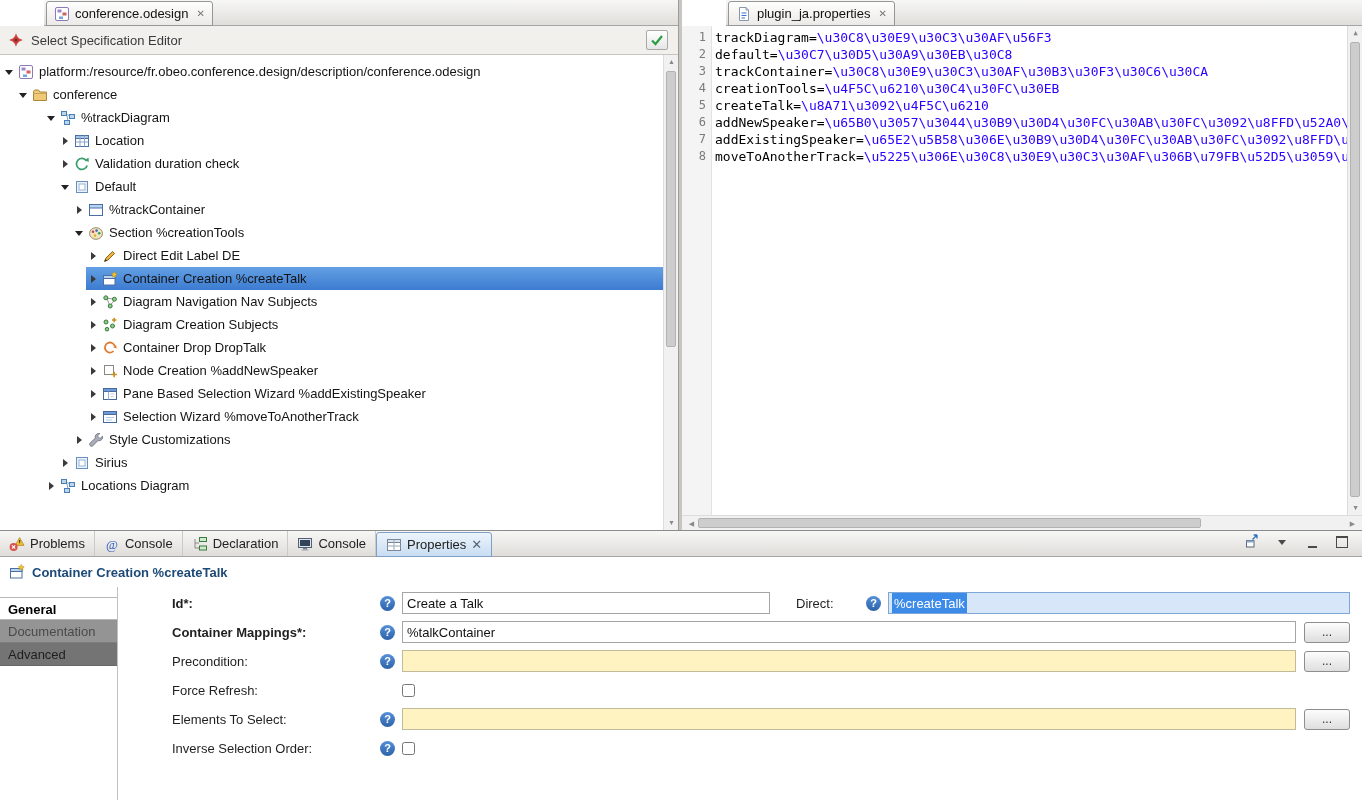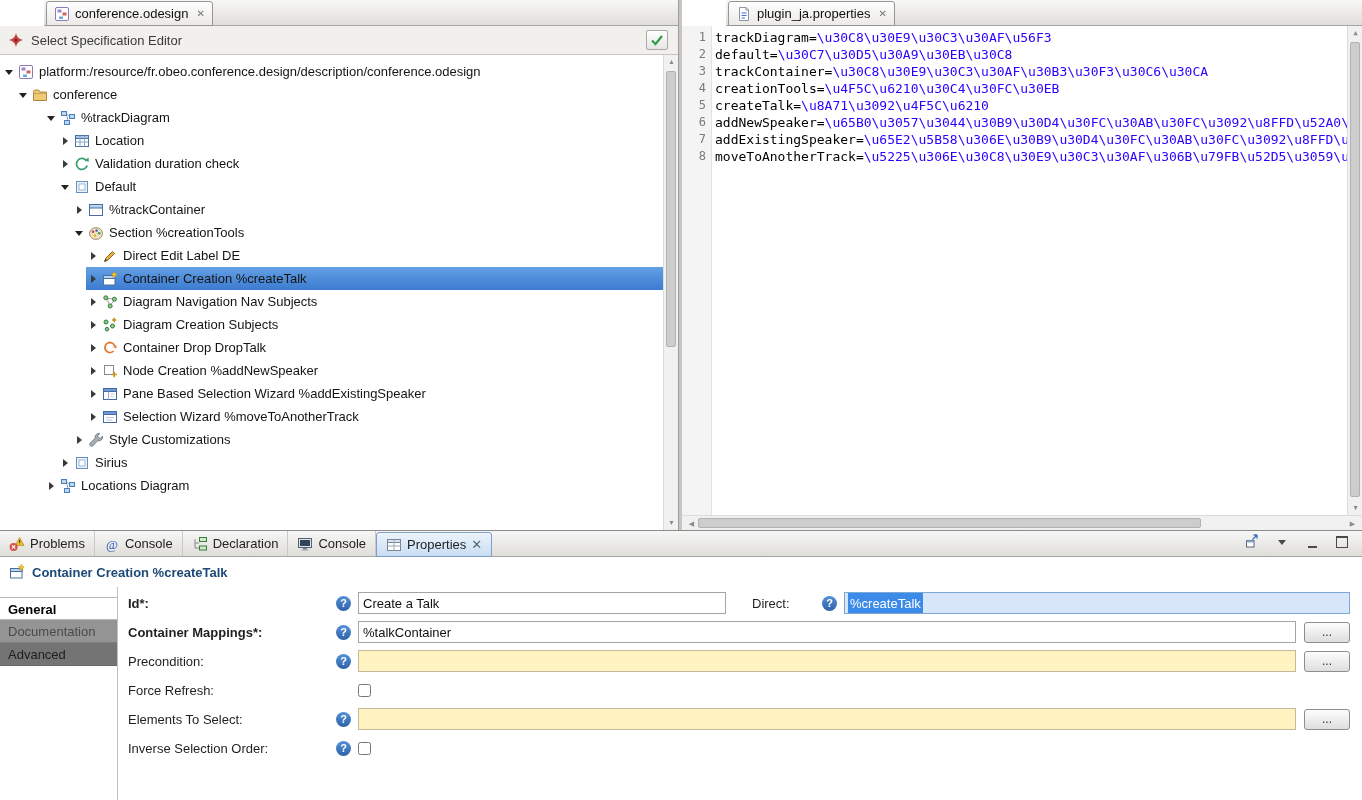--- a/index.html
+++ b/index.html
@@ -63,21 +63,21 @@
   .btab.active { margin-bottom:-1px; border:1px solid #7FA0C6; border-radius:3px 3px 0 0; background:linear-gradient(#ECF4FC,#C9DDF2); }
   .tb-actions { margin-left:auto; display:flex; align-items:center; gap:14px; padding:0 12px 6px 0; }
   .tbi { width:16px; height:16px; display:flex; align-items:center; justify-content:center; }
   .menu-tri::after { content:''; border-left:4px solid transparent; border-right:4px solid transparent; border-top:5px solid #4A4A4A; }
   .icon-min::after { content:''; width:9px; border-top:2px solid #4A4A4A; margin-top:9px; }
   .icon-max::after { content:''; width:10px; height:9px; border:1px solid #4A4A4A; border-top:2px solid #4A4A4A; }
 
   .props-header { height:30px; flex:none; display:flex; align-items:center; gap:7px; padding:0 9px; background:#fff; }
   .props-title { font-weight:bold; color:#1D4977; }
 
-  .props-body { flex:1; display:flex; background:#fff; overflow:hidden; }
+  .props-body { flex:1; display:flex; background:#fff; overflow:hidden;gap:44px; }
   .side-col { width:118px; flex:none; border-right:1px solid #C0C0C0; padding-top:10px; }
   .side-tab { height:23px; line-height:23px; padding-left:8px; }
   .side-tab.active { background:#fff; font-weight:bold; color:#000; border-top:1px solid #B8B8B8; border-bottom:1px solid #B8B8B8; }
   .side-tab.g1 { background:#949494; color:#4A4A4A; border-bottom:1px solid #7E7E7E; }
   .side-tab.g2 { background:#747474; color:#1E1E1E; border-bottom:1px solid #686868; }
 
   .form { flex:1; padding:8px 0 0 10px; overflow:hidden; }
   .frow { display:flex; align-items:center; height:16px; margin-bottom:13px; }
   .flabel { width:208px; flex:none; color:#1F1F1F; }
   .flabel.b { font-weight:bold; }

